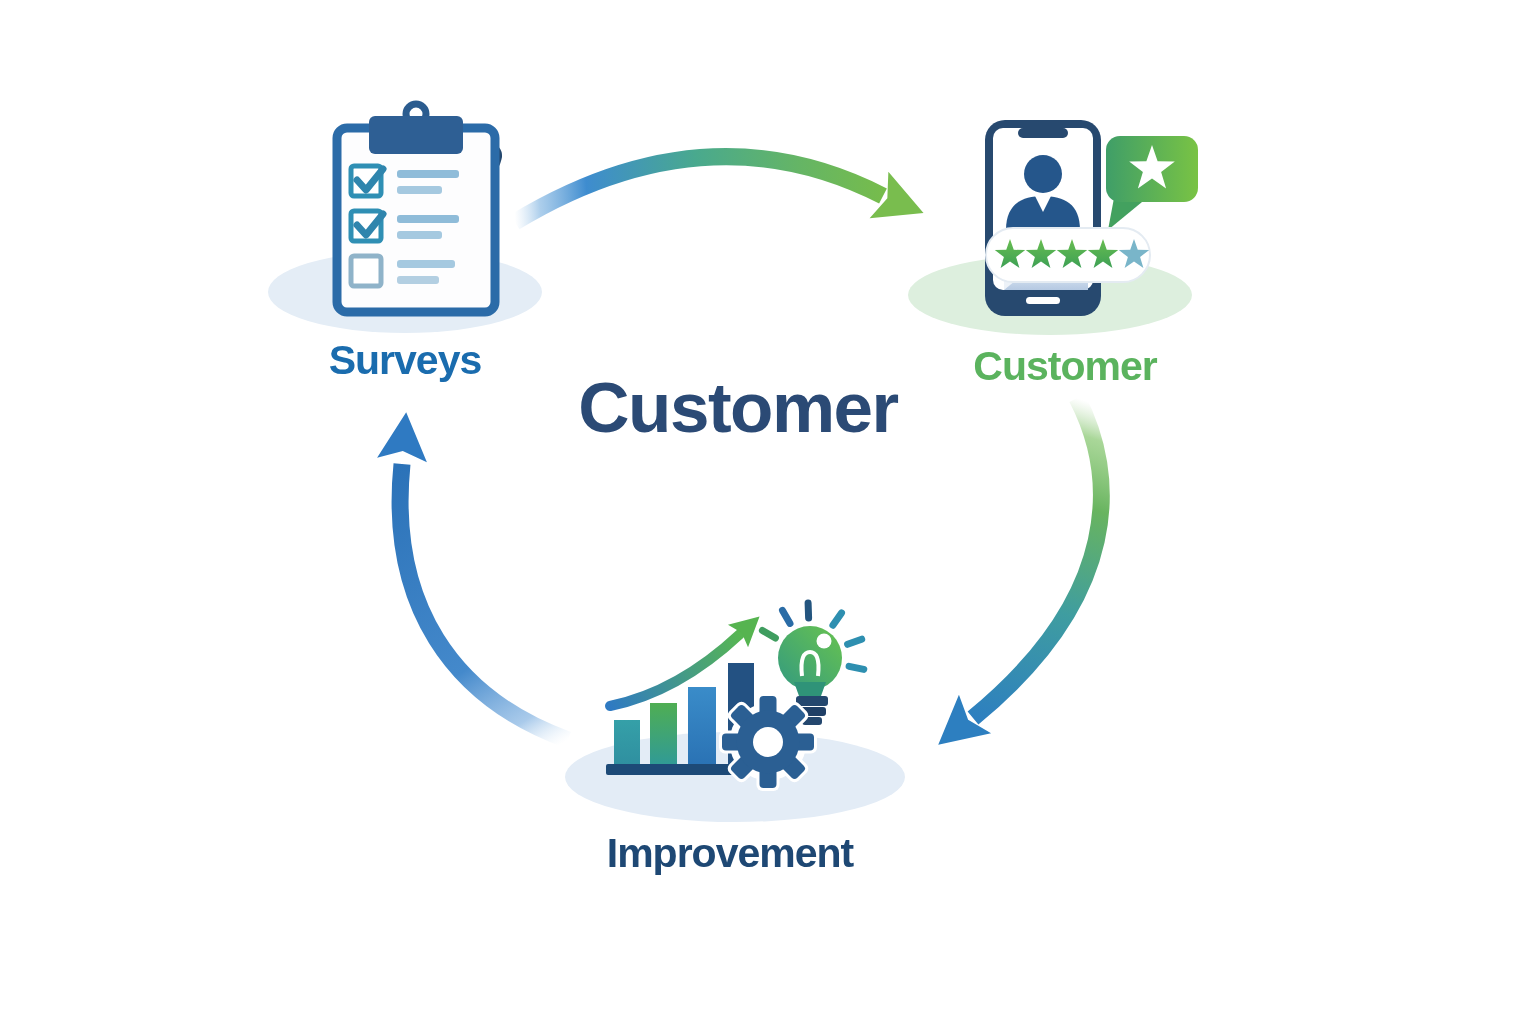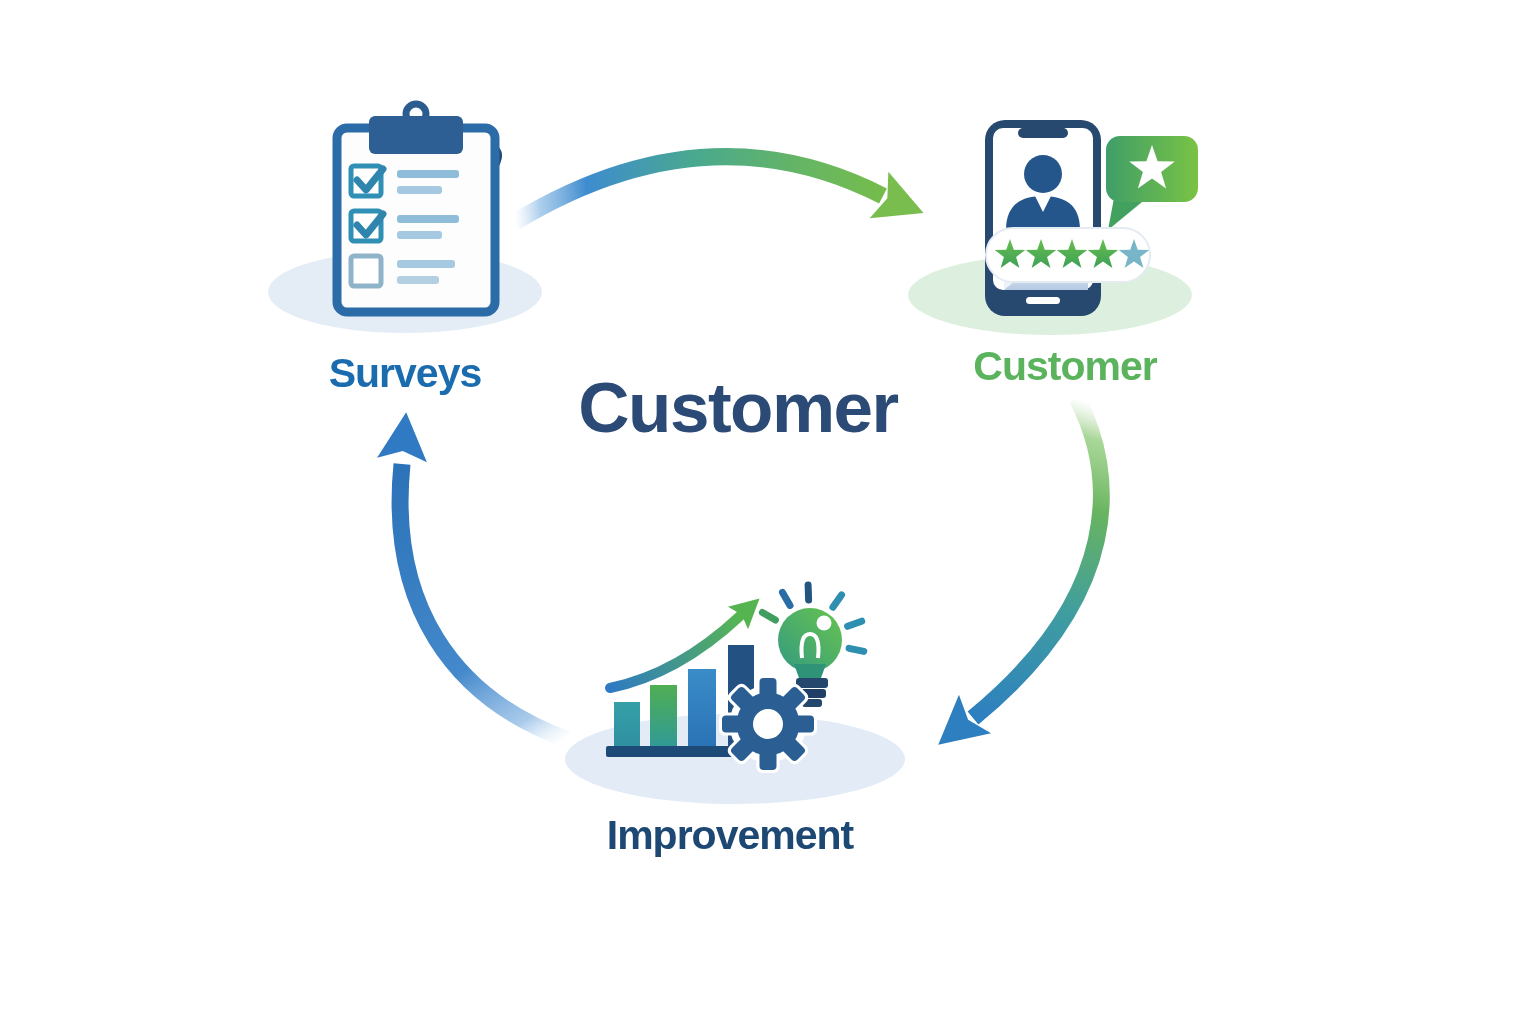--- a/index.html
+++ b/index.html
@@ -3,35 +3,35 @@
 <meta charset="utf-8">
 <style>
   html,body{margin:0;padding:0;background:#ffffff;}
   .canvas{
     position:relative;width:1536px;height:1024px;background:#ffffff;overflow:hidden;
     font-family:"Liberation Sans", sans-serif;
   }
   .node{position:absolute;}
   .node svg{display:block;}
   .node-label{font-weight:bold;text-align:center;letter-spacing:-1px;}
-  .label-surveys{font-size:41px;color:#1a6cae;margin-top:13px;}
+  .label-surveys{font-size:41px;color:#1a6cae;}
   .label-reviews{font-size:41px;color:#5bb35e;}
   .label-improvement{font-size:41px;color:#1e4874;}
   .diagram-title{
     position:absolute;left:418px;top:374px;width:640px;
     text-align:center;color:#2b4a75;font-weight:bold;
     font-size:71px;line-height:68px;letter-spacing:-1.5px;
   }
   .arrow{position:absolute;pointer-events:none;}
   .arrow-top{left:495px;top:120px;}
   .arrow-right{left:925px;top:380px;}
   .arrow-left{left:330px;top:392px;}
   .pos-surveys{left:265px;top:92px;width:280px;}
   .pos-reviews{left:900px;top:88px;width:330px;}
-  .pos-improvement{left:550px;top:552px;width:360px;}
+  .pos-improvement{left:550px;top:570px;width:360px;}
 </style>
 </head>
 <body>
 
 <div class="canvas">
 
   <svg class="arrow arrow-top" width="440" height="135" viewBox="0 0 440 135">
     <defs>
       <linearGradient id="g-top" gradientUnits="userSpaceOnUse" x1="20" y1="102" x2="388" y2="76">
         <stop offset="0" stop-color="#9cc4e8" stop-opacity="0"></stop>

